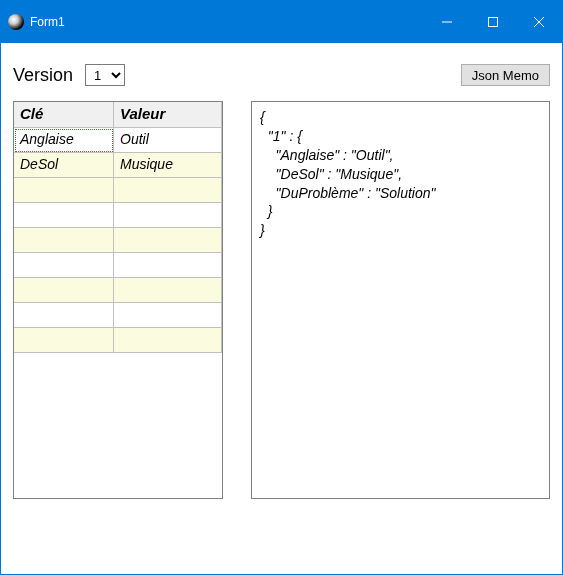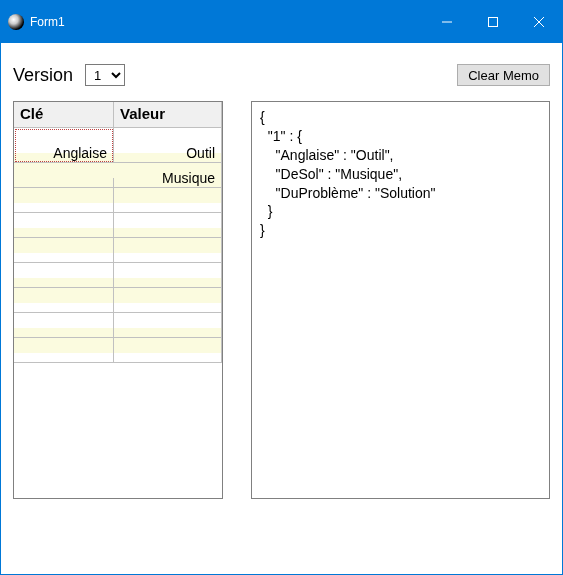--- a/index.html
+++ b/index.html
@@ -63,20 +63,21 @@
     border: 1px solid #adadad;
     font-size: 13px;
     cursor: default;
     font-family: inherit;
   }
   .midrow {
     display: flex;
     gap: 28px;
     margin-top: 6px;
     height: 398px;
+    font-style: italic;
   }
   .grid-wrap {
     width: 210px;
     border: 1px solid #808080;
     background: #fff;
     display: flex;
     flex-direction: column;
   }
   .grid-header {
     display: flex;
@@ -93,25 +94,24 @@
   .col-key { width: 100px; flex: none; }
   .col-val { flex: 1; }
   .grid-body { flex: 1; overflow: hidden; }
   .grid-row {
     display: flex;
     height: 25px;
   }
   .gd-cell {
     border-right: 1px solid #c0c0c0;
     border-bottom: 1px solid #c0c0c0;
-    padding: 17px 6px;
+    padding: 3px 6px;
     font-size: 14px;
     overflow: hidden;
     white-space: nowrap;
-    text-align: right;
   }
   .grid-row.alt { background: #fbfbdf; }
   .grid-row.selected .gd-cell.col-key { outline: 1px dotted #c04040; outline-offset: -2px; }
   .memo {
     flex: 1;
     border: 1px solid #808080;
     background: #fff;
     padding: 6px 8px;
     font-size: 14px;
     line-height: 1.35;
@@ -166,35 +166,36 @@
   </div>
 </div>
 
 <div class="client">
 
   <div class="toprow">
     <span class="version-label">Version</span>
     <select class="version-select">
       <option>1</option>
     </select>
-    <button class="clear-memo-btn">Clear Memo</button>
+    <button class="clear-memo-btn">Json Memo</button>
   </div>
 
   <div class="midrow">
     <div class="grid-wrap">
       <div class="grid-header">
         <div class="gh-cell col-key">Clé</div>
         <div class="gh-cell col-val">Valeur</div>
       </div>
       <div class="grid-body" id="grid-body">
           <div class="grid-row selected">
             <div class="gd-cell col-key">Anglaise</div>
             <div class="gd-cell col-val">Outil</div>
           </div>
           <div class="grid-row alt">
+            <div class="gd-cell col-key">DeSol</div>
             <div class="gd-cell col-val">Musique</div>
           </div>
           <div class="grid-row alt">
             <div class="gd-cell col-key"></div>
             <div class="gd-cell col-val"></div>
           </div>
           <div class="grid-row">
             <div class="gd-cell col-key"></div>
             <div class="gd-cell col-val"></div>
           </div>

